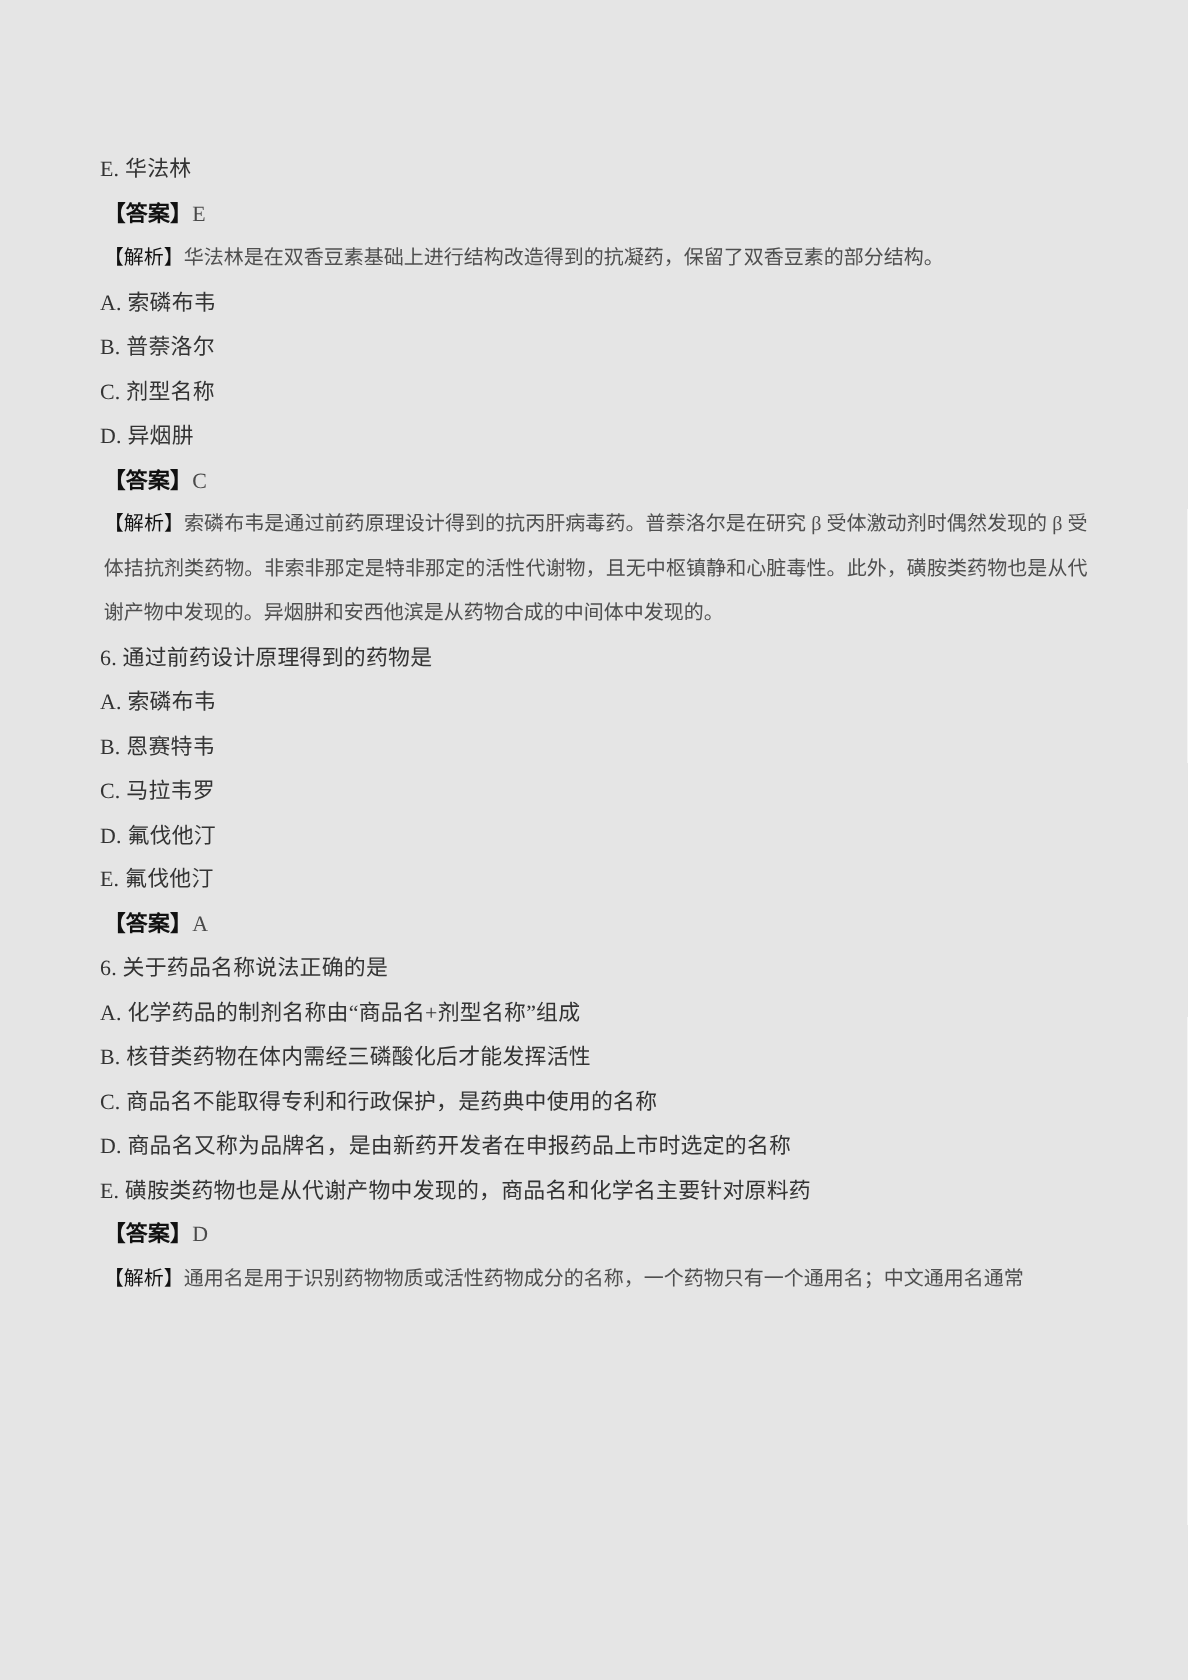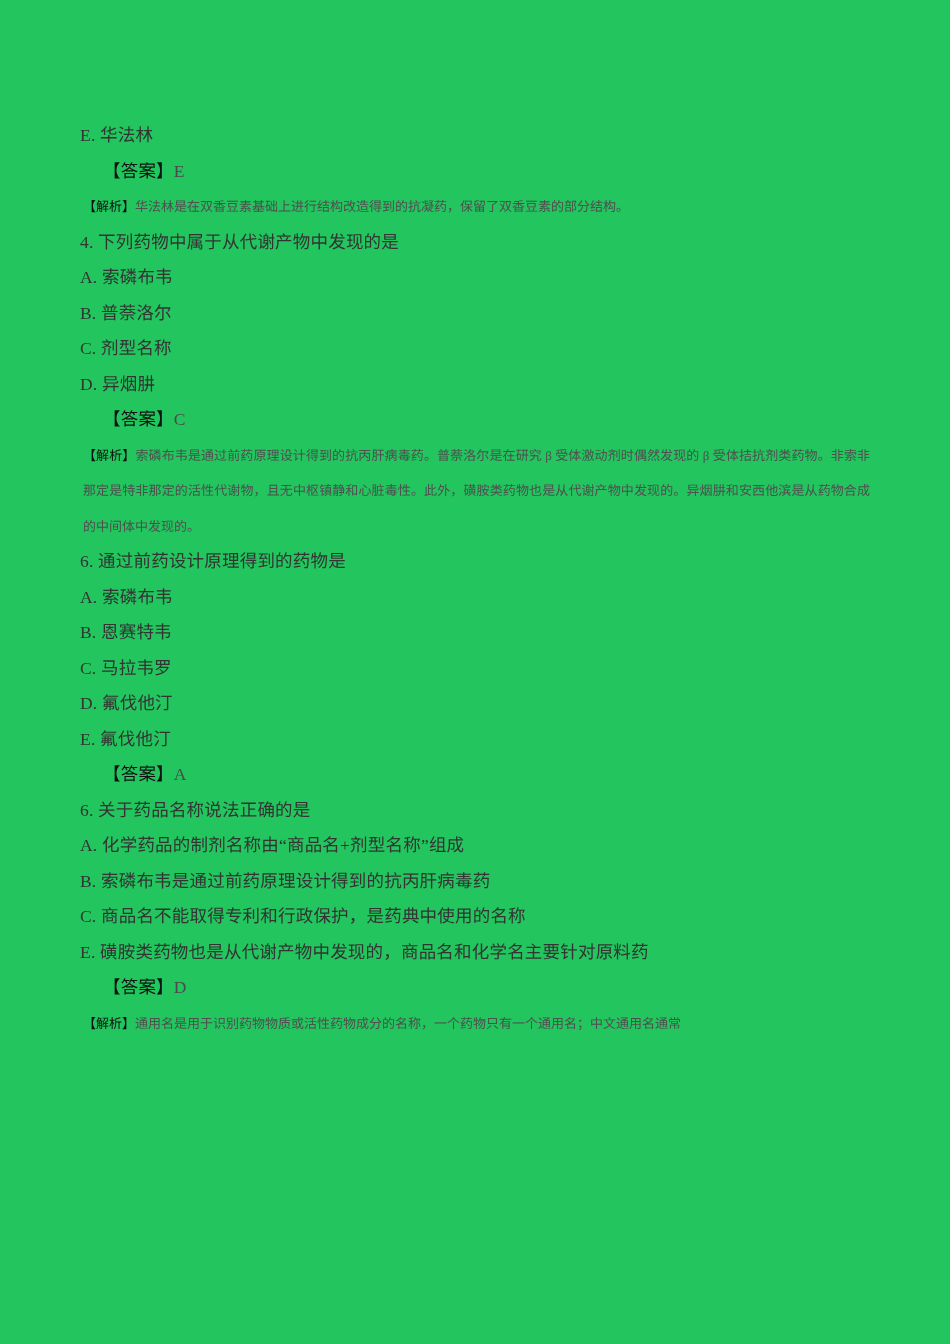--- a/index.html
+++ b/index.html
@@ -5,21 +5,21 @@
 <style>
   html, body {
     margin: 0;
     padding: 0;
     background: #ffffff;
   }
   .page {
     position: relative;
     width: 950px;
     height: 1344px;
-    background: #22c55e;
+    background: #e5e5e5;
     overflow: hidden;
     box-sizing: border-box;
     font-family: "Liberation Serif", "DejaVu Serif", serif;
   }
   .content {
     position: absolute;
     left: 80px;
     top: 118px;
     width: 790px;
   }
@@ -41,31 +41,30 @@
   .opt {
     color: #333333;
   }
   
   .answer {
     height: 35.5px;
     padding-left: 3px;
   }
   .answer .lbl {
     color: #111111;
-    font-weight: 400;
-    margin-left: 20px;
+    font-weight: 700;
   }
   .answer .val {
     color: #4a4a4a;
     font-family: "Liberation Serif", "DejaVu Serif", serif;
   }
   
   .explain {
     padding-left: 3px;
-    font-size: 13px;
+    font-size: 16px;
     line-height: 35.5px;
     color: #4a4a4a;
     text-align: justify;
     text-justify: inter-ideograph;
     white-space: normal;
     word-break: break-all;
   }
   .explain .lbl {
     color: #111111;
   }
@@ -90,21 +89,20 @@
     <div class="line opt">E. 华法林</div>
 
     <div class="line answer">
       <span class="lbl">【答案】</span><span class="val ltr">E</span>
     </div>
 
     <div class="explain">
       <span class="lbl">【解析】</span><span class="body">华法林是在双香豆素基础上进行结构改造得到的抗凝药，保留了双香豆素的部分结构。</span>
     </div>
 
-    <div class="line qline">4. 下列药物中属于从代谢产物中发现的是</div>
     <div class="line opt">A. 索磷布韦</div>
     <div class="line opt">B. 普萘洛尔</div>
     <div class="line opt">C. 剂型名称</div>
     <div class="line opt">D. 异烟肼</div>
 
     <div class="line answer">
       <span class="lbl">【答案】</span><span class="val ltr">C</span>
     </div>
 
     <div class="explain">
@@ -118,22 +116,23 @@
     <div class="line opt">D. 氟伐他汀</div>
     <div class="line opt">E. 氟伐他汀</div>
 
     <div class="line answer">
       <span class="lbl">【答案】</span><span class="val ltr">A</span>
     </div>
 
 
     <div class="line qline">6. 关于药品名称说法正确的是</div>
     <div class="line opt">A. 化学药品的制剂名称由“商品名+剂型名称”组成</div>
-    <div class="line opt">B. 索磷布韦是通过前药原理设计得到的抗丙肝病毒药</div>
+    <div class="line opt">B. 核苷类药物在体内需经三磷酸化后才能发挥活性</div>
     <div class="line opt">C. 商品名不能取得专利和行政保护，是药典中使用的名称</div>
+    <div class="line opt">D. 商品名又称为品牌名，是由新药开发者在申报药品上市时选定的名称</div>
     <div class="line opt">E. 磺胺类药物也是从代谢产物中发现的，商品名和化学名主要针对原料药</div>
 
     <div class="line answer">
       <span class="lbl">【答案】</span><span class="val ltr">D</span>
     </div>
 
     <div class="explain clipped">
       <span class="lbl">【解析】</span><span class="body">通用名是用于识别药物物质或活性药物成分的名称，一个药物只有一个通用名；中文通用名通常</span>
     </div>
 

